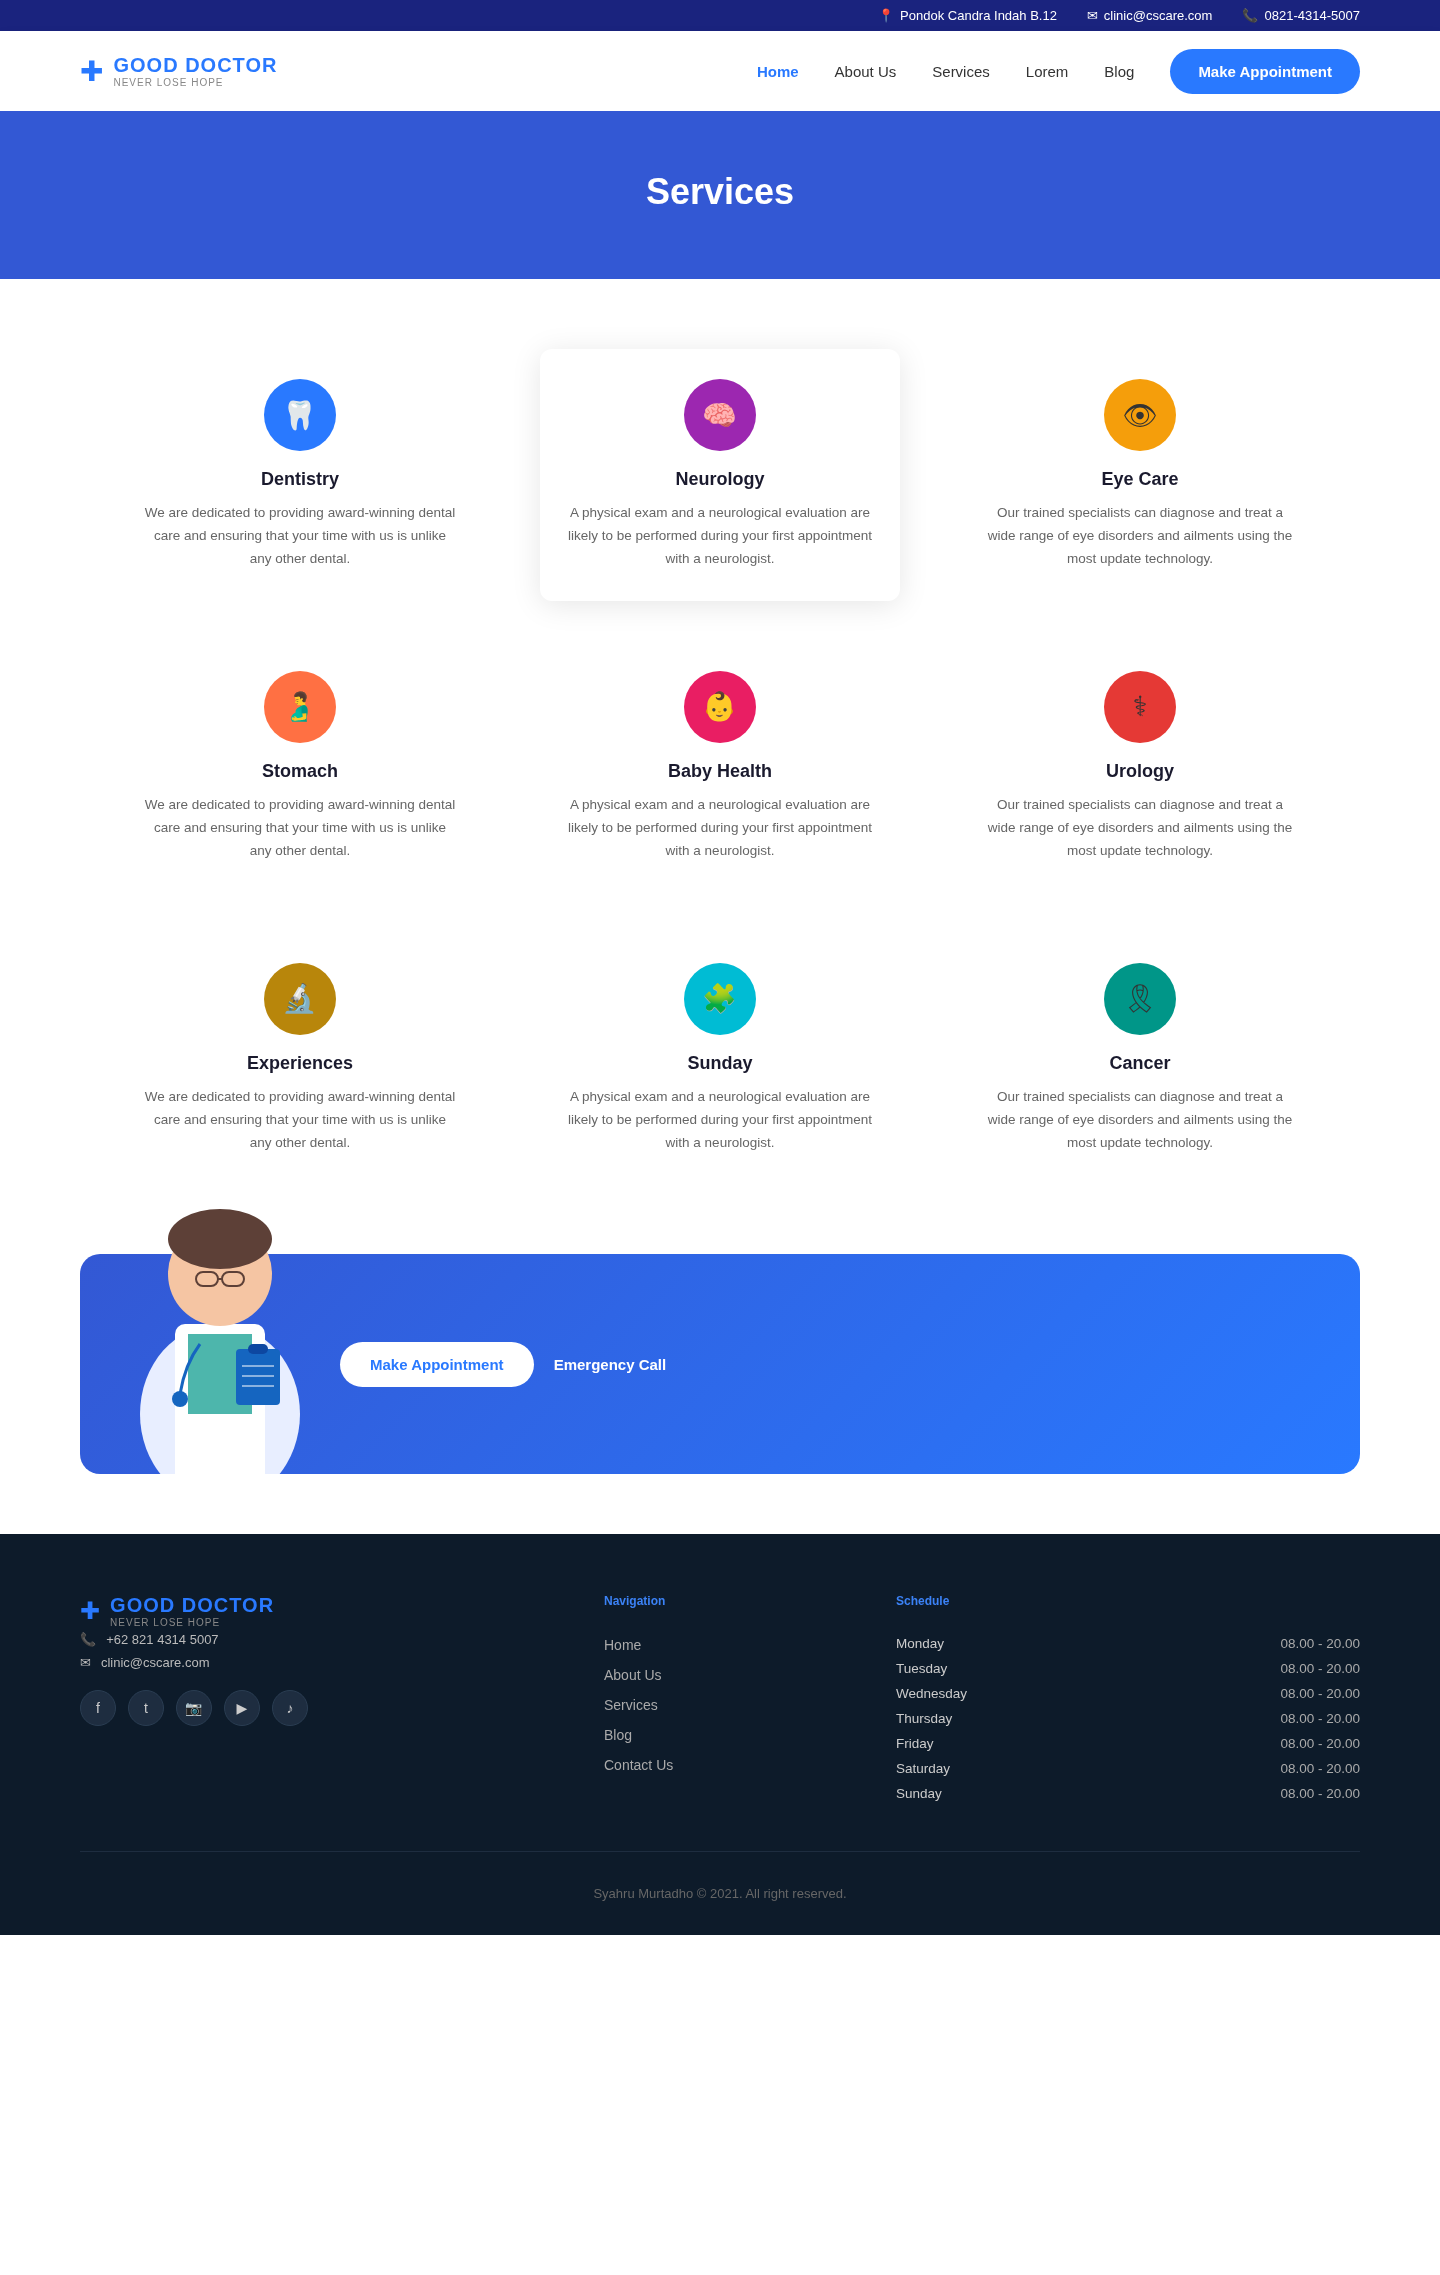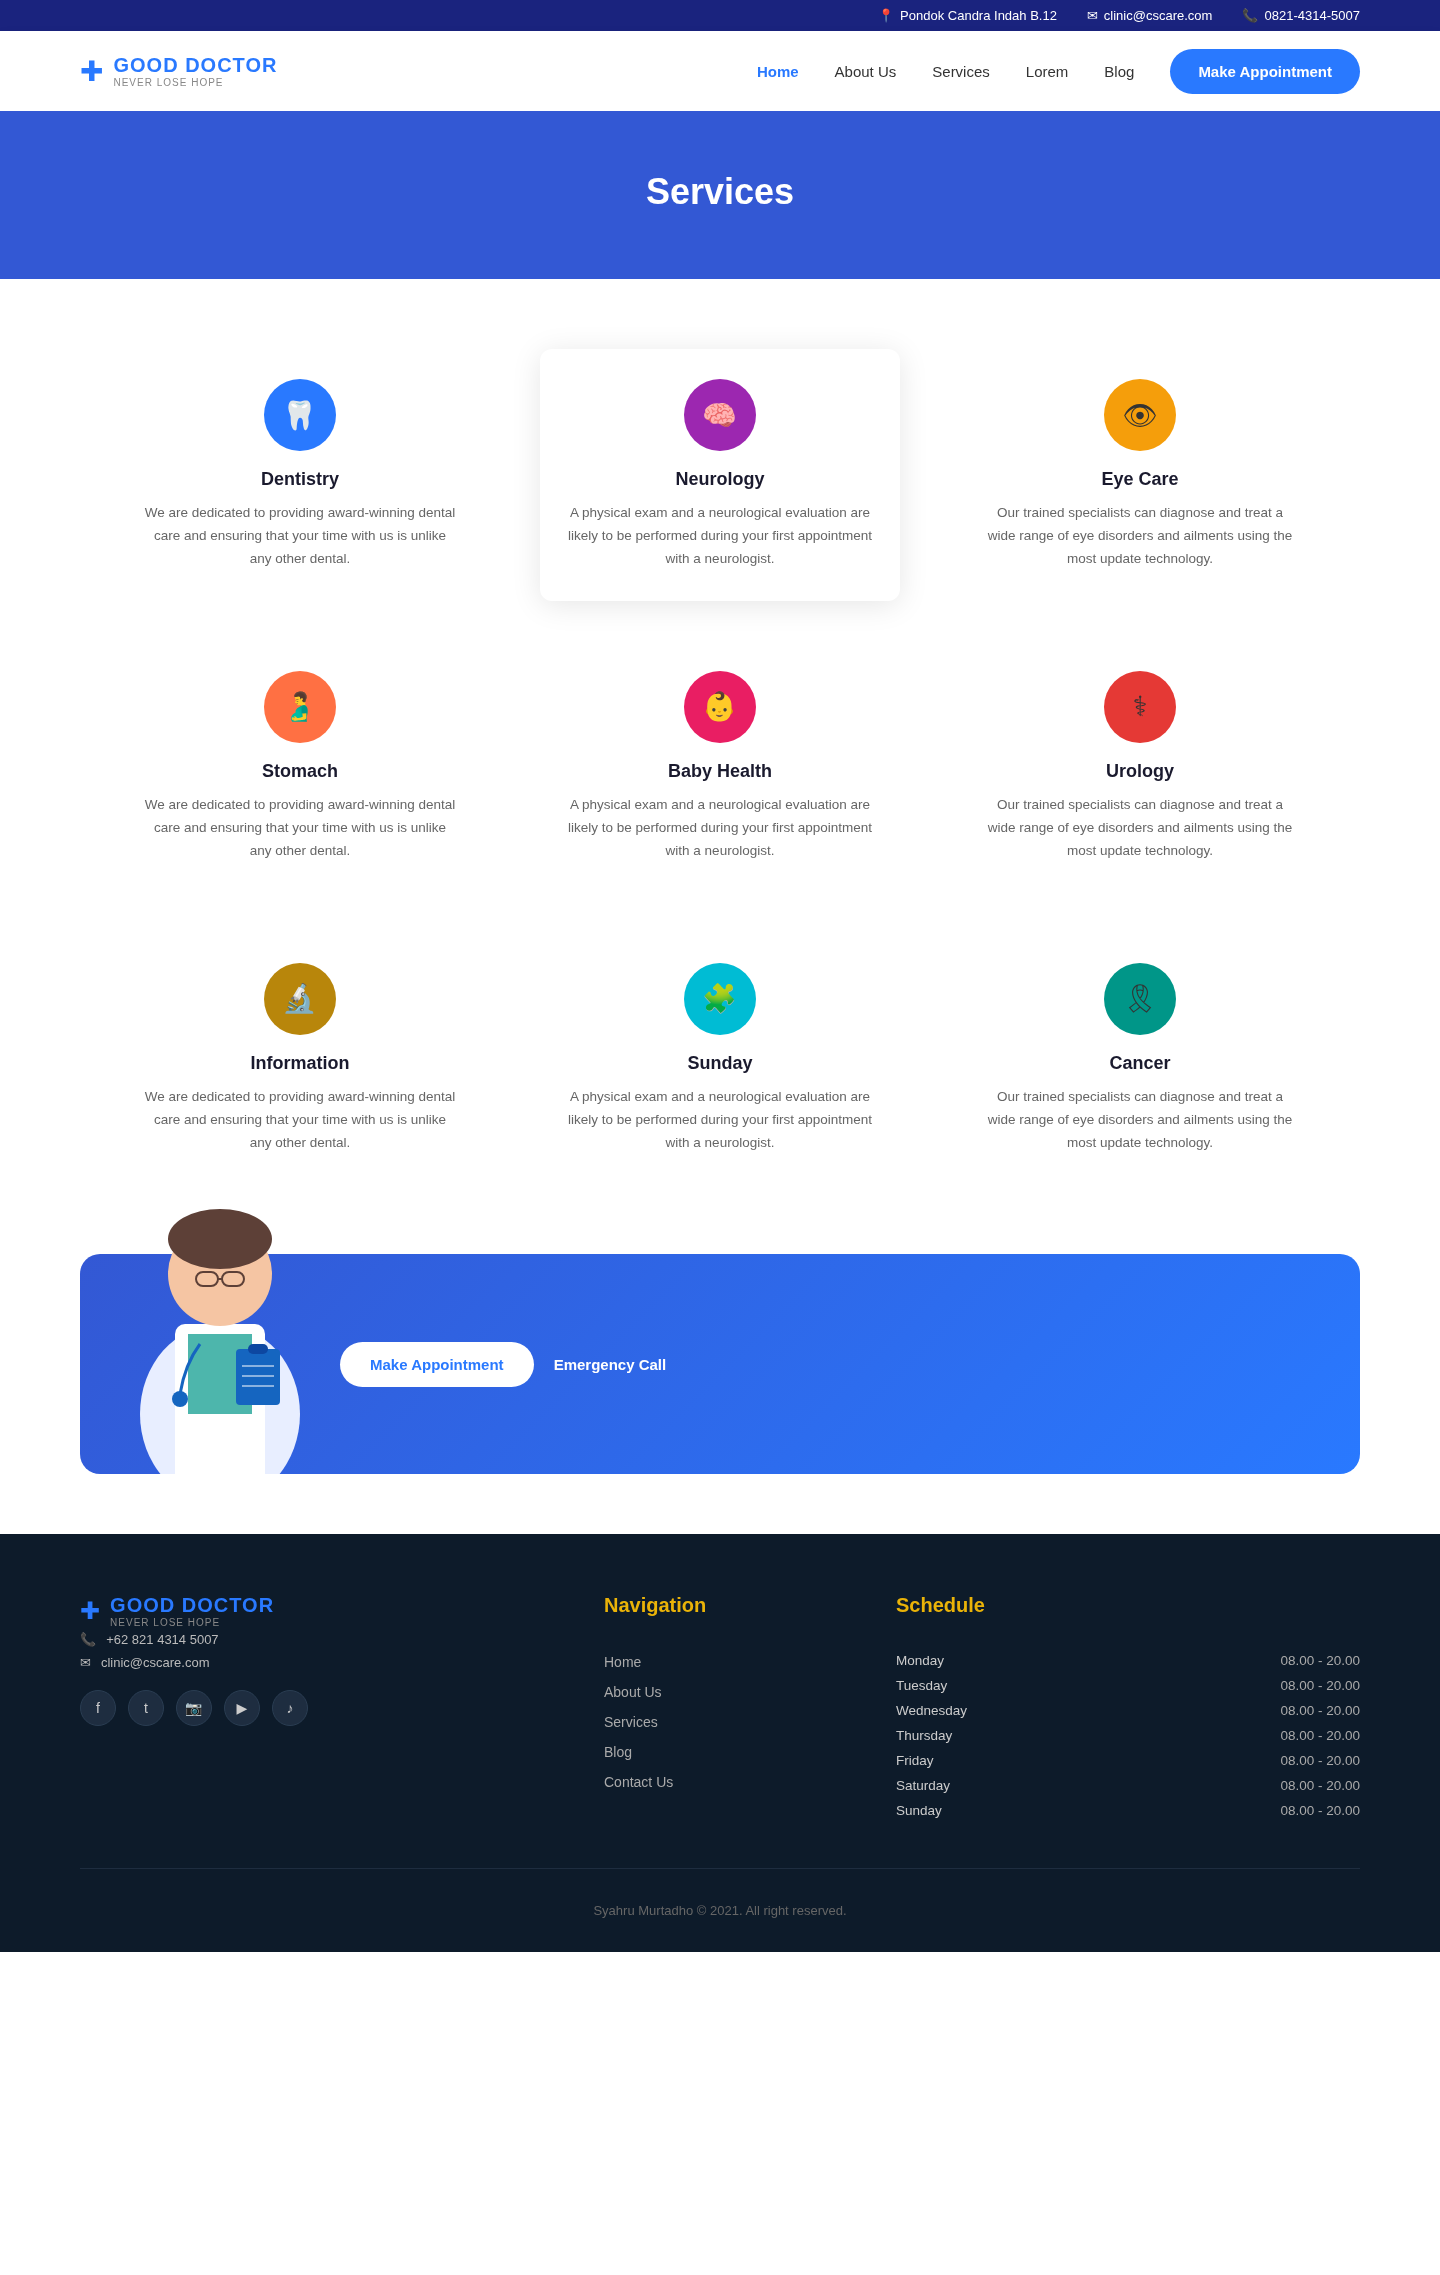--- a/index.html
+++ b/index.html
@@ -125,21 +125,21 @@
     .footer-contact-item { display: flex; align-items: center; gap: 10px; font-size: 13px; color: #bbb; margin-bottom: 8px; }
     .footer-socials { display: flex; gap: 12px; margin-top: 20px; }
     .social-btn {
       width: 36px; height: 36px;
       border-radius: 50%;
       background: #1e2d40;
       border: 1px solid #2a3d52;
       display: flex; align-items: center; justify-content: center;
       color: #ccc; font-size: 14px; cursor: pointer;
     }
-    .footer-nav h4, .footer-schedule h4 { color: #eab308; font-size: 20px; font-weight: 700; margin-bottom: 36px; }
+    .footer-nav h4, .footer-schedule h4 { color: #3b82f6; font-size: 12px; font-weight: 700; margin-bottom: 28px; }
     .footer-nav ul { list-style: none; }
     .footer-nav ul li { margin-bottom: 12px; }
     .footer-nav ul li a { color: #aaa; text-decoration: none; font-size: 14px; }
     .schedule-row { display: flex; justify-content: space-between; font-size: 13.5px; color: #aaa; margin-bottom: 10px; }
     .schedule-row span:first-child { color: #ccc; }
     .footer-bottom {
       border-top: 1px solid #1e2d40;
       padding: 34px 0;
       text-align: center;
       font-size: 13px;
@@ -236,21 +236,21 @@
     <div class="service-icon" style="background:#e53935;">
       <span style="font-size:28px;">⚕</span>
     </div>
     <h3>Urology</h3>
     <p>Our trained specialists can diagnose and treat a wide range of eye disorders and ailments using the most update technology.</p>
   </div>
       <div class="service-card">
     <div class="service-icon" style="background:#b8860b;">
       <span style="font-size:28px;">🔬</span>
     </div>
-    <h3>Information</h3>
+    <h3>Experiences</h3>
     <p>We are dedicated to providing award-winning dental care and ensuring that your time with us is unlike any other dental.</p>
   </div>
       <div class="service-card">
     <div class="service-icon" style="background:#00bcd4;">
       <span style="font-size:28px;">🧩</span>
     </div>
     <h3>Sunday</h3>
     <p>A physical exam and a neurological evaluation are likely to be performed during your first appointment with a neurologist.</p>
   </div>
       <div class="service-card">

